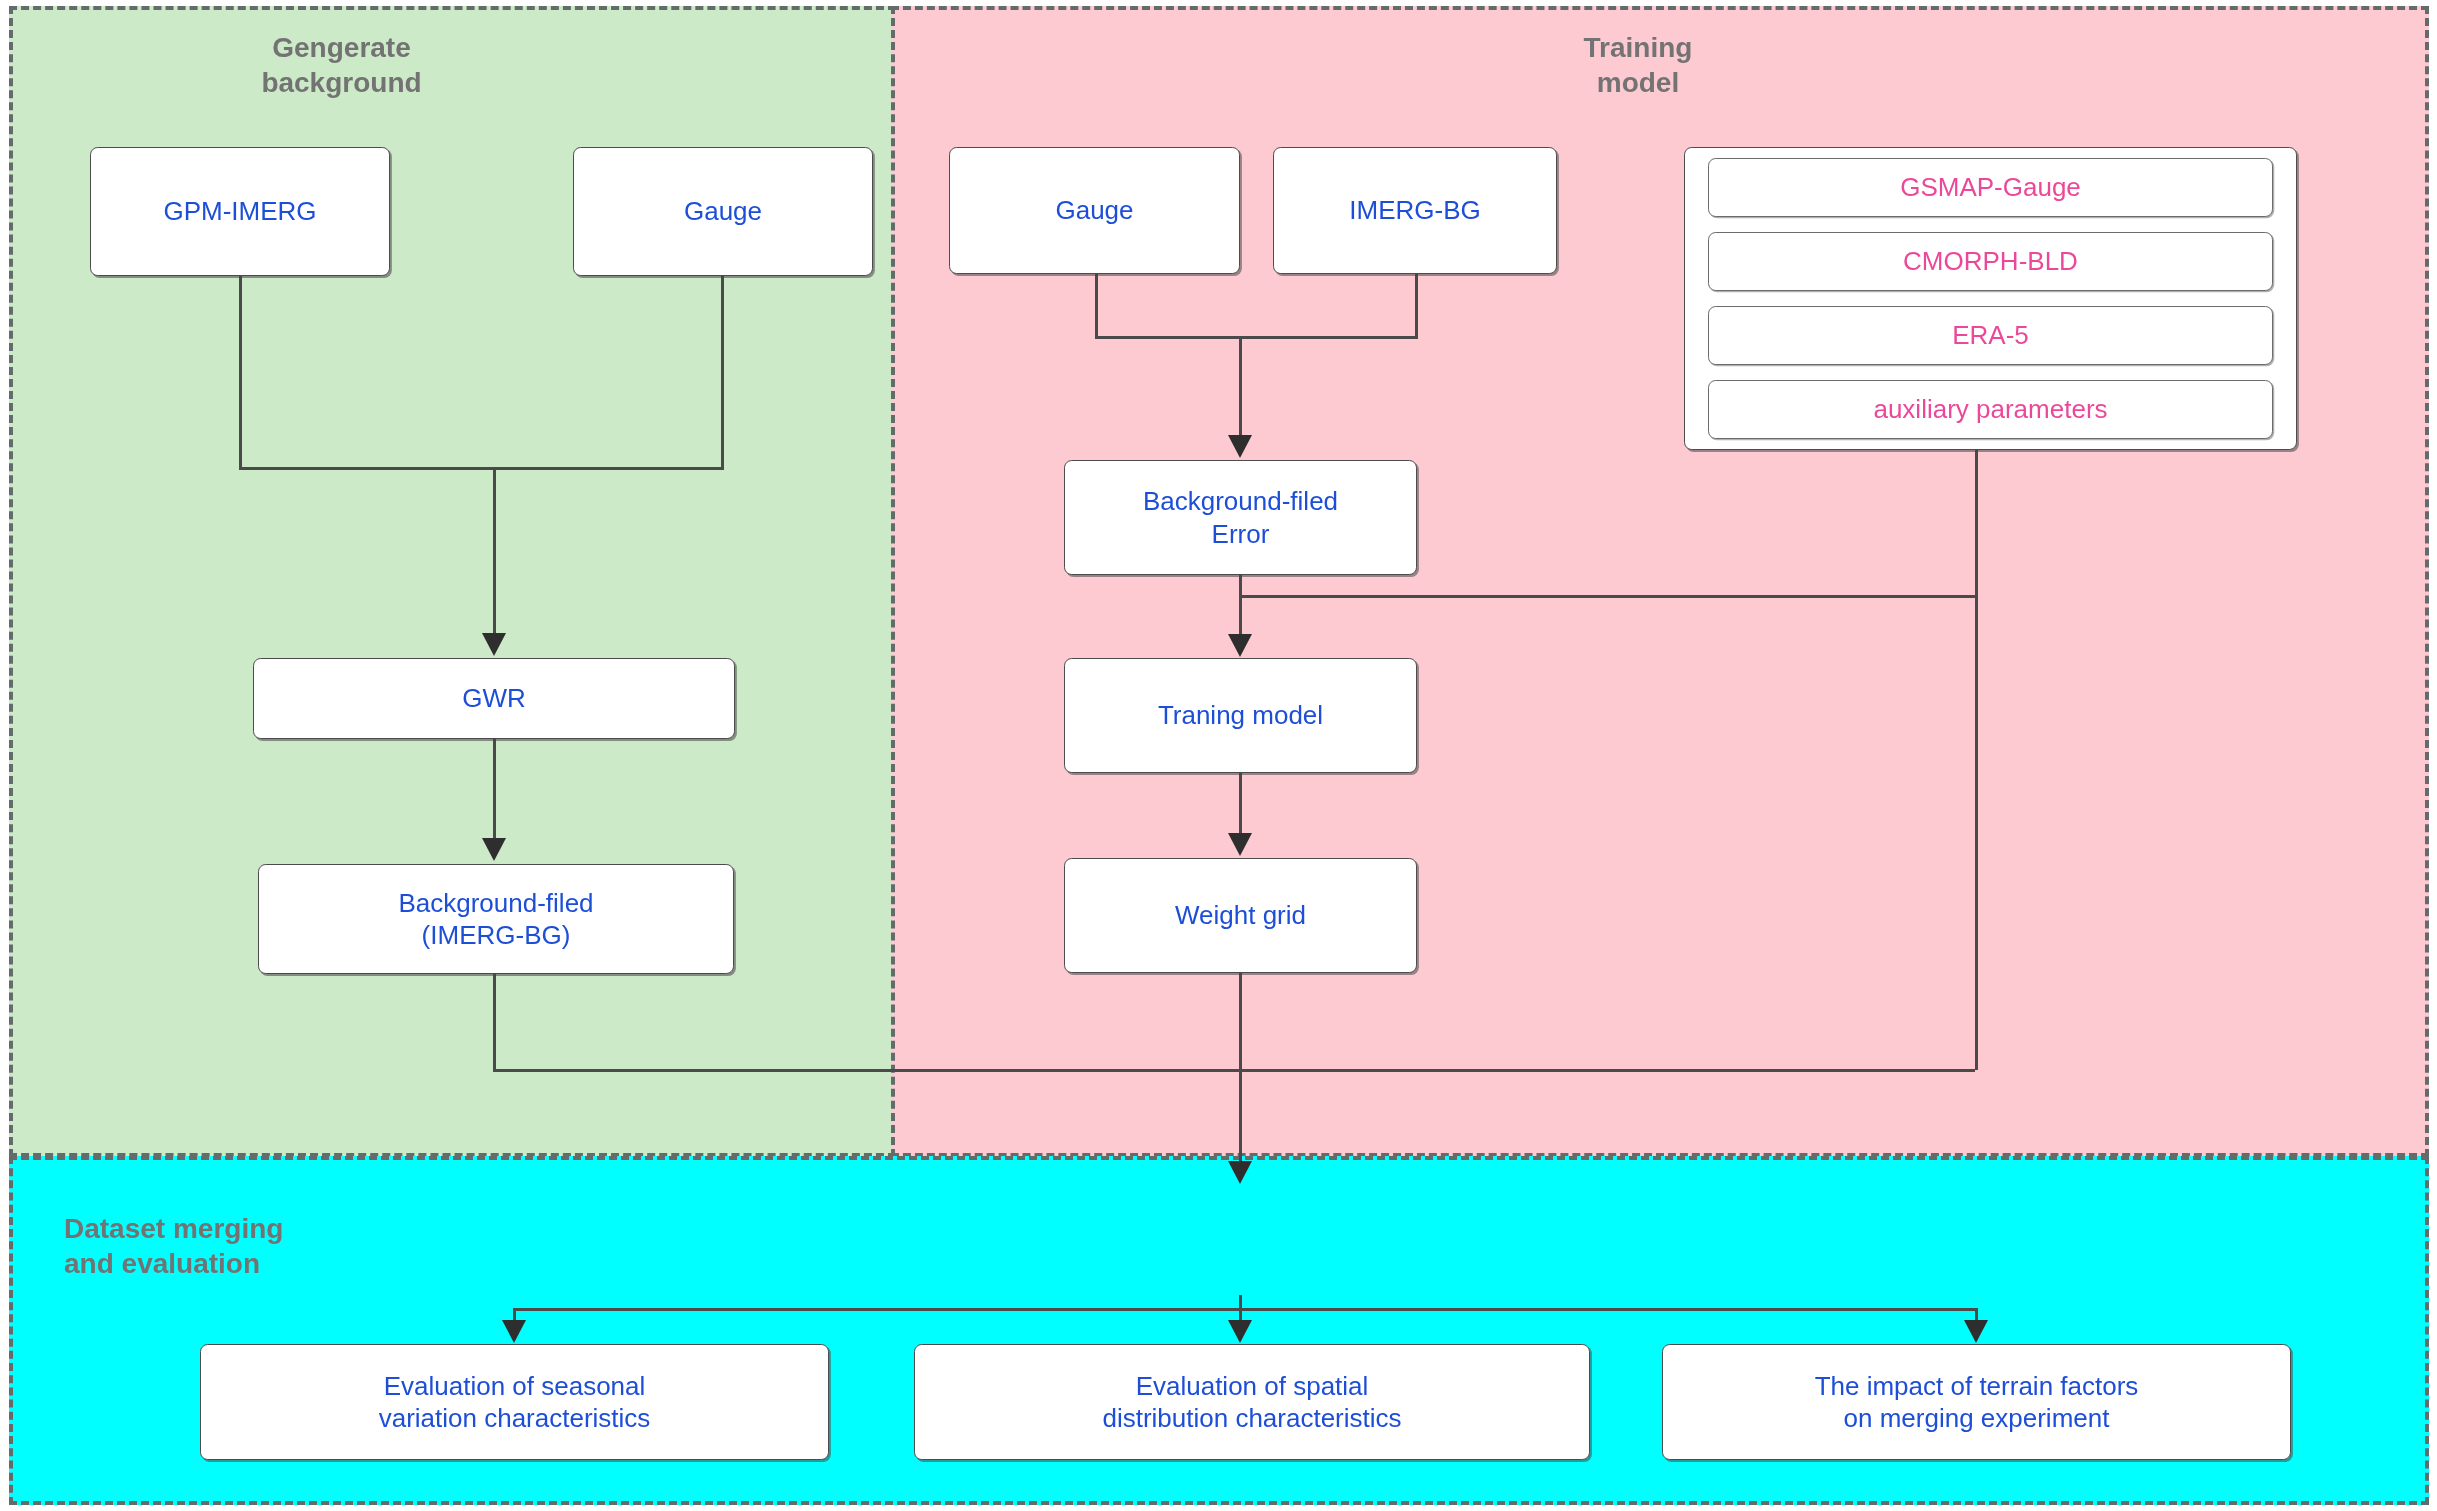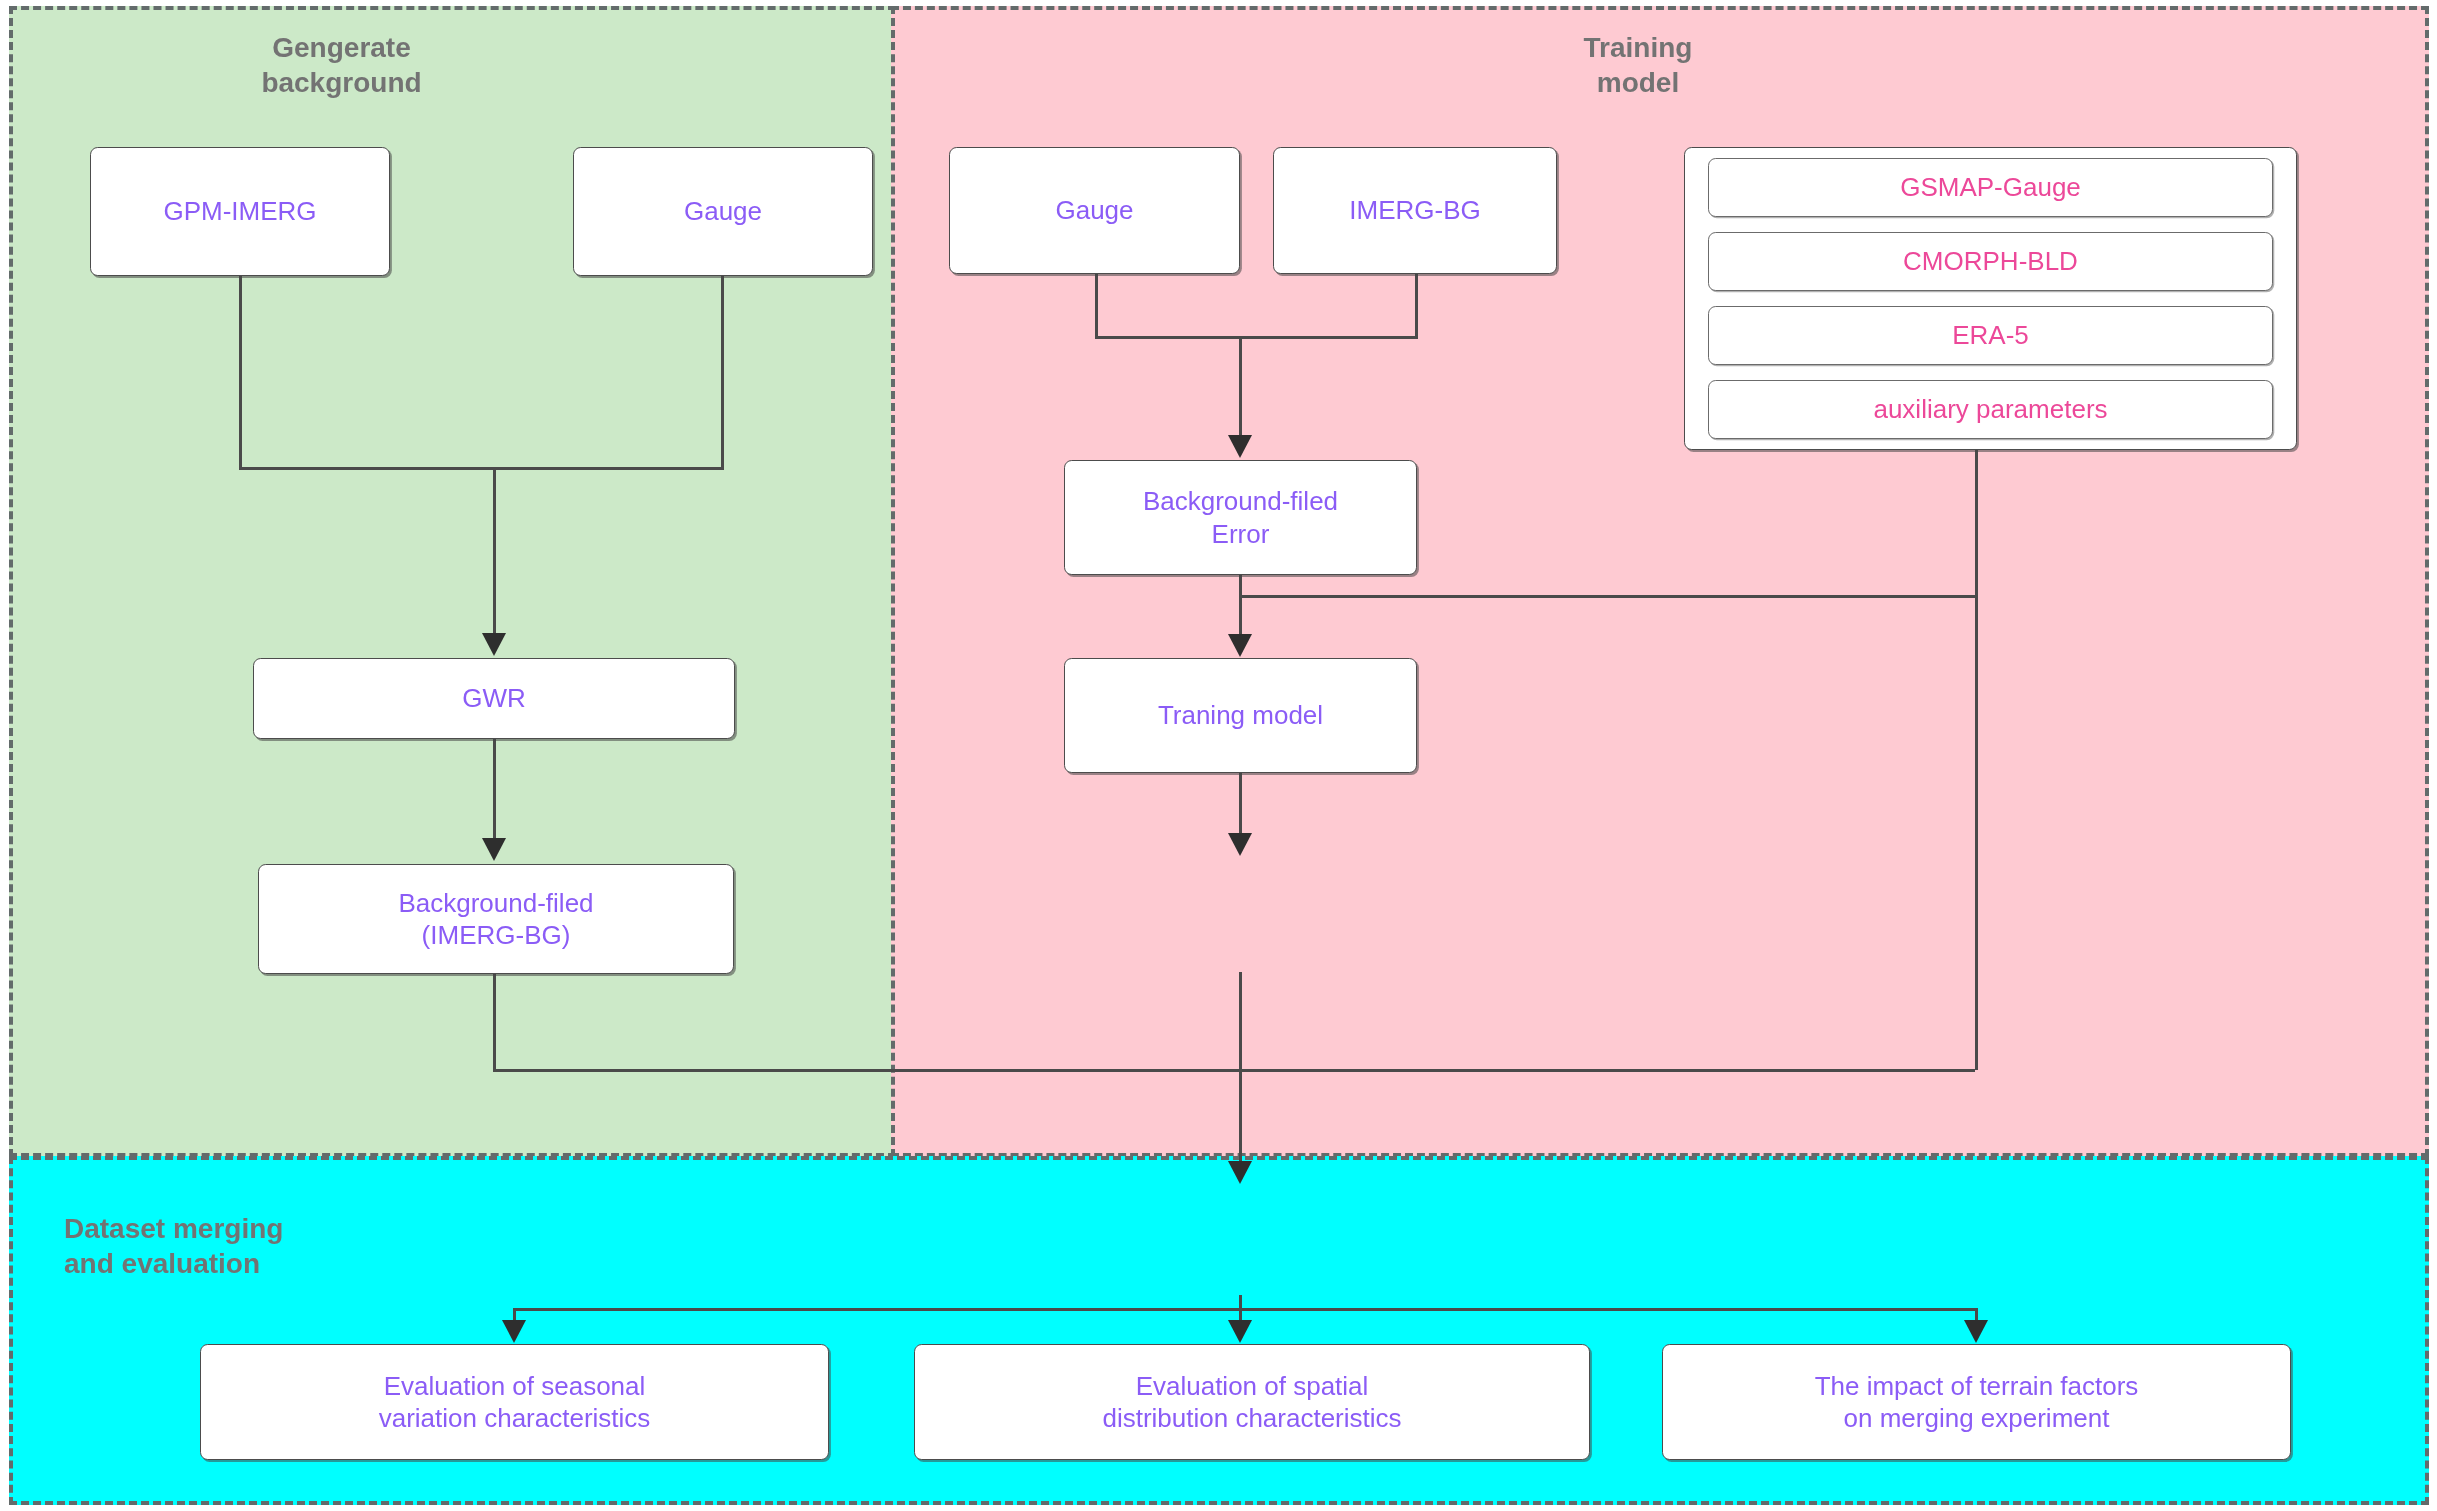--- a/index.html
+++ b/index.html
@@ -18,21 +18,21 @@
   
   .sec-title{position:absolute;font-weight:bold;color:#737373;text-align:center;line-height:1.24;}
   #title-green{left:206px;top:31px;width:271px;font-size:28px;}
   #title-pink{left:1496px;top:31px;width:284px;font-size:28px;}
   #title-cyan{left:64px;top:1212px;width:335px;font-size:28px;text-align:left;}
 
   
   .node{position:absolute;box-sizing:border-box;background:#ffffff;
         border:1.9px solid #4c4c4c;border-radius:7.7px;
         display:flex;align-items:center;justify-content:center;text-align:center;
-        color:#8b5cf6;font-size:26px;line-height:1.25;
+        color:#1d4ed8;font-size:26px;line-height:1.25;
         box-shadow:1.9px 1.9px 0 rgba(70,70,70,.55);}
   .node span{display:block;padding:0 6.4px;}
 
   
   #n-gpm     {left:90px; top:147px; width:300px;height:129px;}
   #n-gauge-g {left:573px; top:147px; width:300px;height:129px;}
   #n-gwr     {left:253px; top:658px;width:482px;height:81px;}
   #n-bgfield {left:258px; top:864px;width:476px;height:110px;}
 
   
@@ -141,20 +141,23 @@
   </div>
   <div class="node" id="n-imergbg">
     <span>IMERG-BG</span>
   </div>
   <div class="node" id="n-bgerr">
     <span>Background-filed<br>Error</span>
   </div>
   <div class="node" id="n-train">
     <span>Traning model</span>
   </div>
+  <div class="node" id="n-weight">
+    <span>Weight grid</span>
+  </div>
 
   <div id="grp-sources">
     <div class="src">
       <span>GSMAP-Gauge</span>
     </div>
     <div class="src">
       <span>CMORPH-BLD</span>
     </div>
     <div class="src">
       <span>ERA-5</span>

